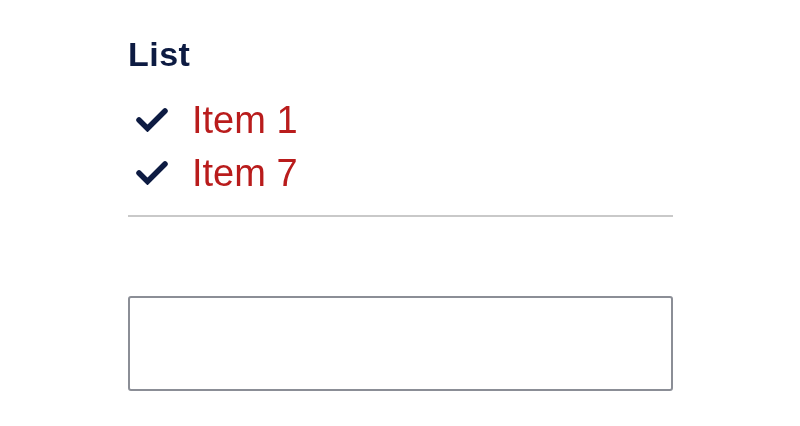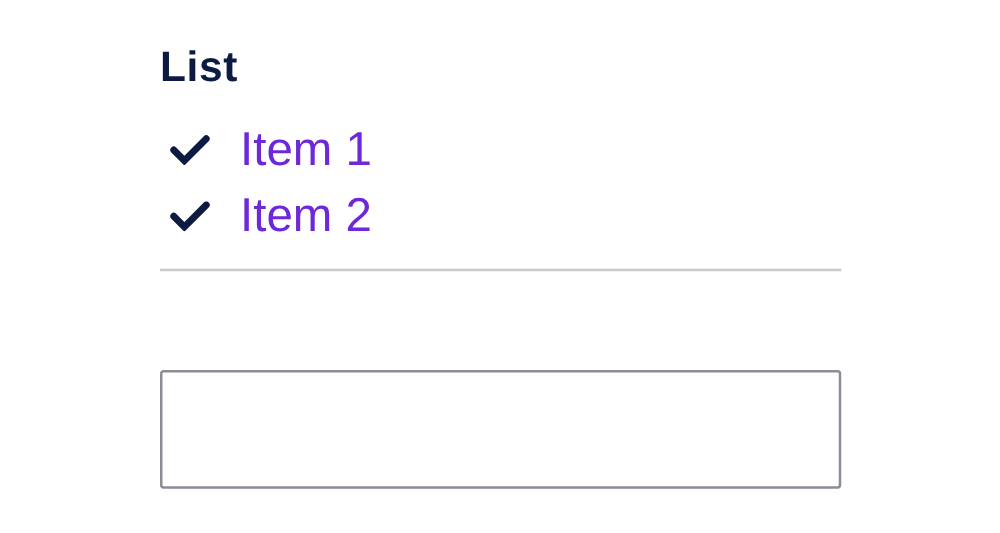--- a/index.html
+++ b/index.html
@@ -52,21 +52,21 @@
   .check-icon polyline {
     fill: none;
     stroke: #0d1b42;
     stroke-width: 5.5;
     stroke-linecap: round;
     stroke-linejoin: miter;
   }
   .check-label {
     font-size: 38px;
     line-height: 40px;
-    color: #6d28d9;
+    color: #b91c1c;
   }
   .divider {
     position: absolute;
     left: 128px;
     top: 215px;
     width: 545px;
     height: 2px;
     margin: 0;
     border: none;
     background: #c9c9c9;
@@ -107,21 +107,21 @@
     <li class="check-row">
       <svg class="check-icon" viewBox="0 0 32 24" aria-hidden="true">
         <polyline points="3,12 11.5,20.5 29,3"></polyline>
       </svg>
       <span class="check-label">Item 1</span>
     </li>
     <li class="check-row">
       <svg class="check-icon" viewBox="0 0 32 24" aria-hidden="true">
         <polyline points="3,12 11.5,20.5 29,3"></polyline>
       </svg>
-      <span class="check-label">Item 2</span>
+      <span class="check-label">Item 7</span>
     </li>
   </ul>
 
   <hr class="divider">
 
 
   <input id="demo-text-input" class="text-input" type="text" value="" style="">
 
 </div>
 

